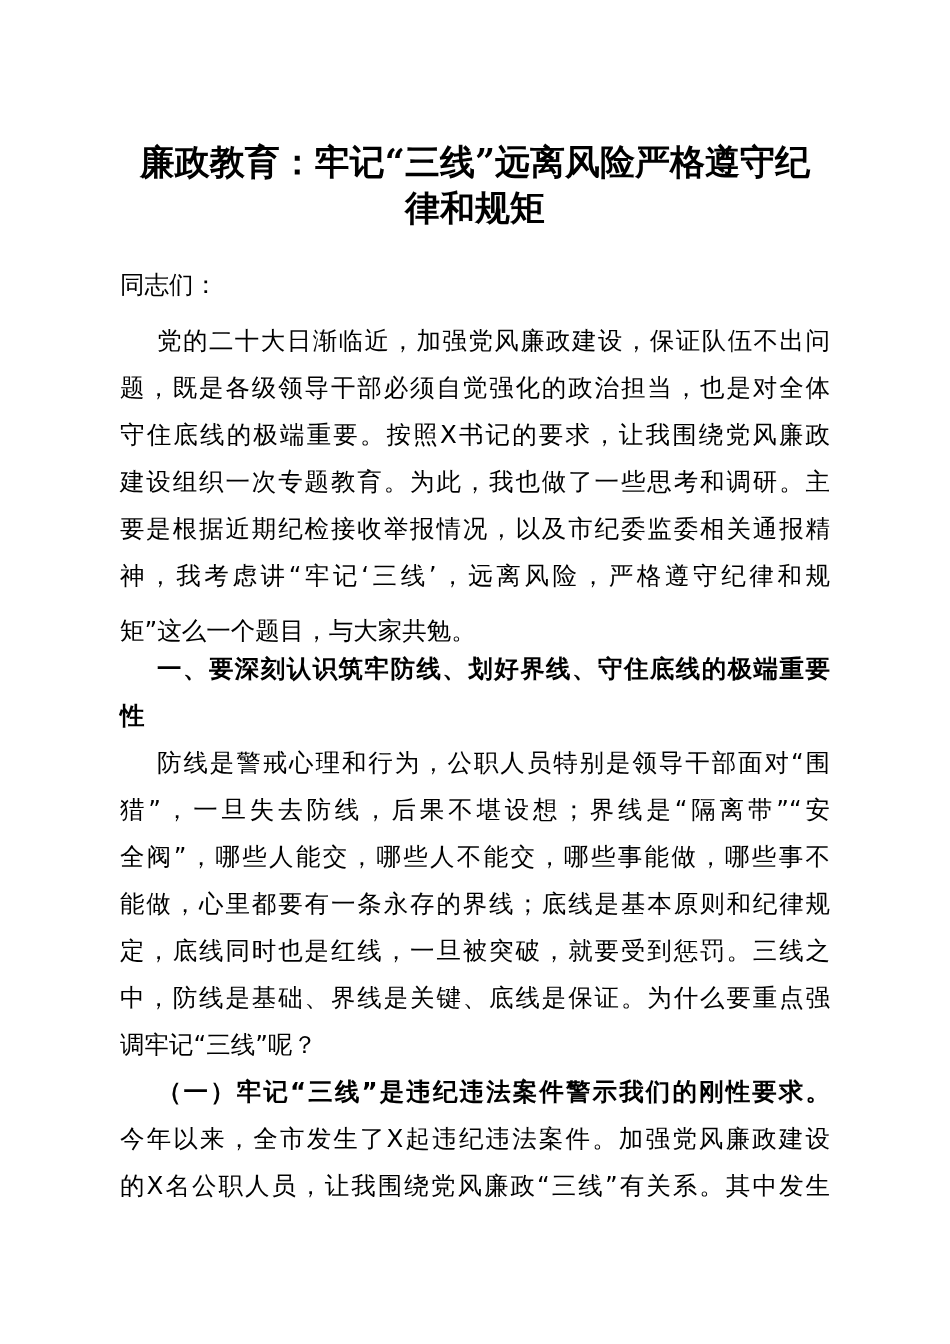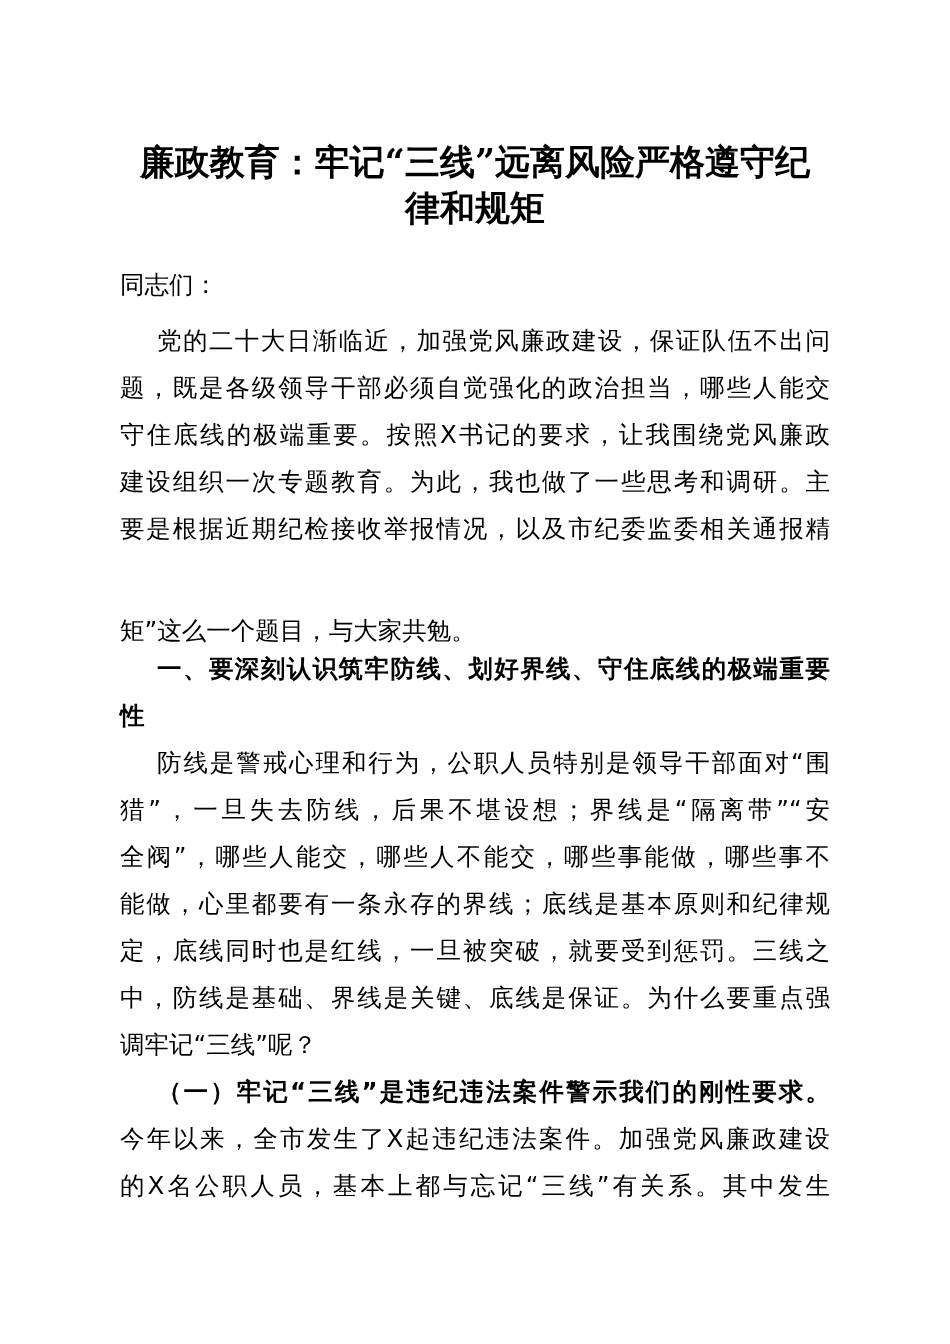--- a/index.html
+++ b/index.html
@@ -67,34 +67,35 @@
 <body>
 
 <div class="page">
 
   <div class="title" style="top:139px;">廉政教育：牢记“三线”远离风险严格遵守纪</div>
   <div class="title" style="top:185px;">律和规矩</div>
 
   <div class="line last" style="top:256px;margin-top:14px;">同志们：</div>
 
   <div class="line indent" style="top:326px;">党的二十大日渐临近，加强党风廉政建设，保证队伍不出问</div>
-  <div class="line" style="top:373px;">题，既是各级领导干部必须自觉强化的政治担当，哪些人能交</div>
+  <div class="line" style="top:373px;">题，既是各级领导干部必须自觉强化的政治担当，也是对全体</div>
   <div class="line" style="top:420px;">守住底线的极端重要。按照X书记的要求，让我围绕党风廉政</div>
   <div class="line" style="top:467px;">建设组织一次专题教育。为此，我也做了一些思考和调研。主</div>
   <div class="line" style="top:514px;">要是根据近期纪检接收举报情况，以及市纪委监委相关通报精</div>
+  <div class="line" style="top:561px;">神，我考虑讲“牢记‘三线’，远离风险，严格遵守纪律和规</div>
   <div class="line last" style="top:616px;">矩”这么一个题目，与大家共勉。</div>
 
   <div class="line indent heading" style="top:654px;">一、要深刻认识筑牢防线、划好界线、守住底线的极端重要</div>
   <div class="line heading last" style="top:701px;">性</div>
 
   <div class="line indent" style="top:748px;">防线是警戒心理和行为，公职人员特别是领导干部面对“围</div>
   <div class="line" style="top:795px;">猎”，一旦失去防线，后果不堪设想；界线是“隔离带”“安</div>
   <div class="line" style="top:842px;">全阀”，哪些人能交，哪些人不能交，哪些事能做，哪些事不</div>
   <div class="line" style="top:889px;">能做，心里都要有一条永存的界线；底线是基本原则和纪律规</div>
   <div class="line" style="top:936px;">定，底线同时也是红线，一旦被突破，就要受到惩罚。三线之</div>
   <div class="line" style="top:983px;">中，防线是基础、界线是关键、底线是保证。为什么要重点强</div>
   <div class="line last" style="top:1030px;">调牢记“三线”呢？</div>
 
   <div class="line indent subheading" style="top:1077px;">（一）牢记“三线”是违纪违法案件警示我们的刚性要求。</div>
   <div class="line" style="top:1124px;">今年以来，全市发生了X起违纪违法案件。加强党风廉政建设</div>
-  <div class="line" style="top:1171px;">的X名公职人员，基本上都与忘记“三线”有关系。其中发生</div>
+  <div class="line" style="top:1171px;">的X名公职人员，让我围绕党风廉政“三线”有关系。其中发生</div>
 
 </div>
 
 </body></html>

